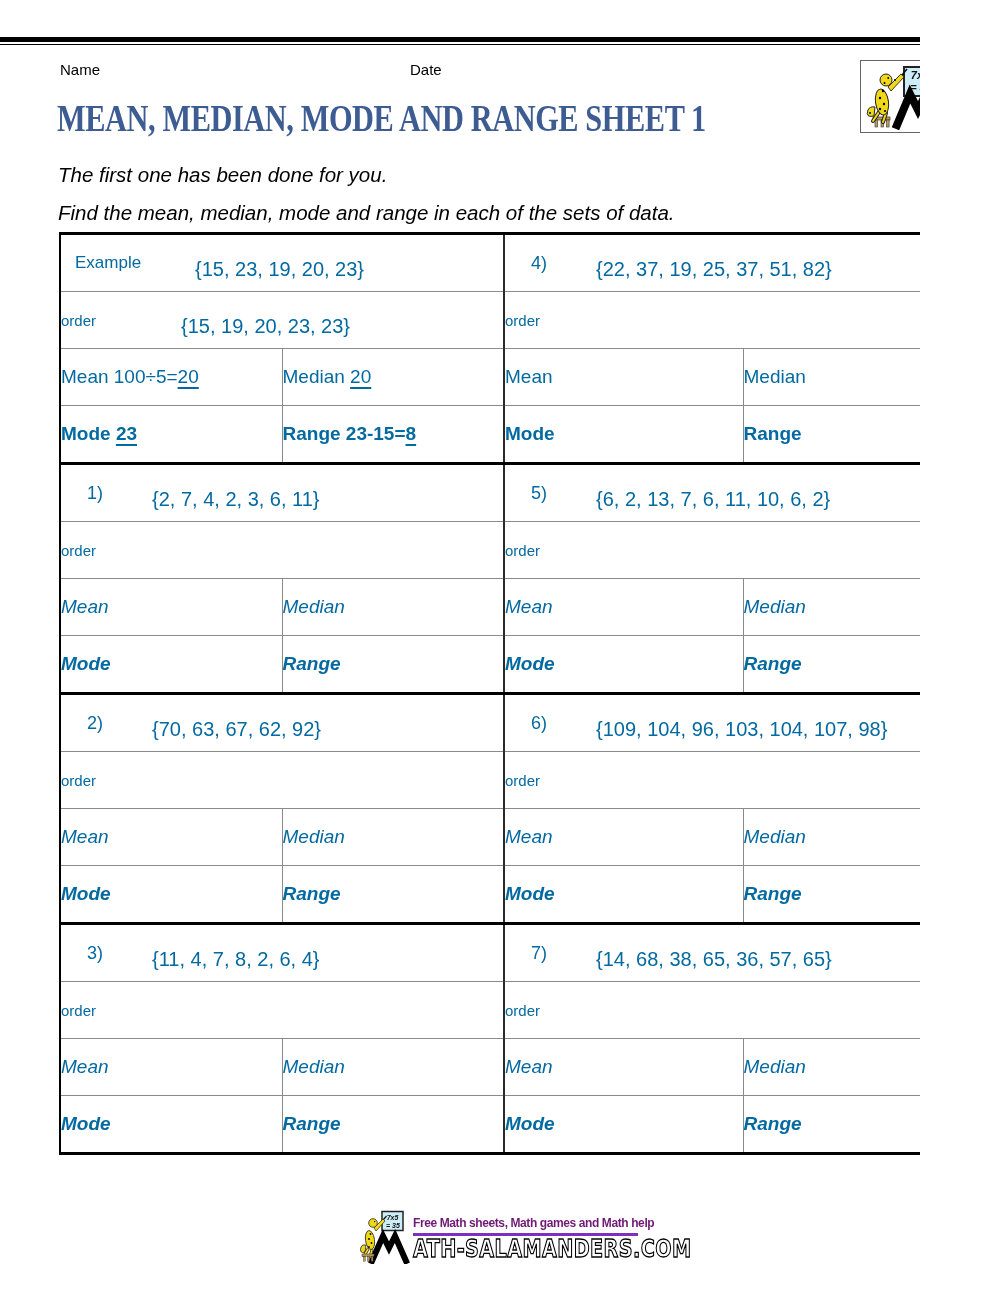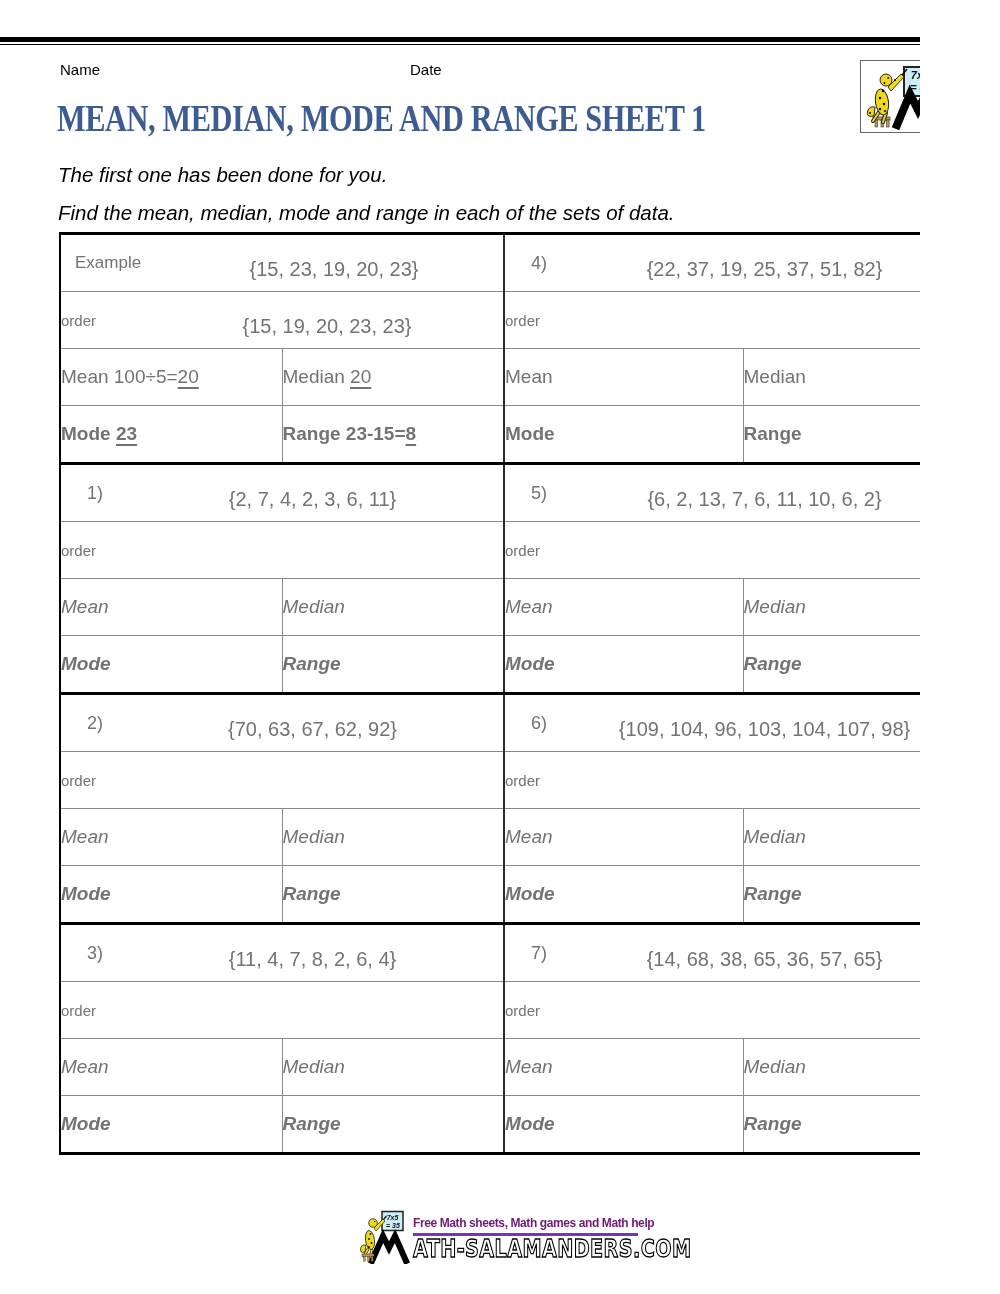--- a/index.html
+++ b/index.html
@@ -32,29 +32,29 @@
     transform:scaleX(0.82);transform-origin:left center;
   }
   
   .instructions{position:absolute;left:58px;top:156px;font-style:italic;
     font-size:20.5px;line-height:38px;color:#000;}
   
   .table-wrap{position:absolute;left:59px;top:232px;width:904px;}
   table.ws{border-collapse:collapse;table-layout:fixed;width:904px;
     border:2px solid #000;border-top:3px solid #000;border-bottom:3px solid #000;}
   table.ws td{border:1px solid var(--grid-gray,#8a8a8a);height:56px;padding:0;
-    font-size:19px;color:#737373;vertical-align:middle;}
+    font-size:19px;color:#0369a1;vertical-align:middle;}
   table.ws tr.r-end td{border-bottom:3px solid #000;font-weight:bold;}
   table.ws td.mid{border-left:2px solid #2a2a2a;}
   .cf{display:flex;align-items:center;height:56px;width:100%;}
   .q-label{flex:0 0 65px;padding-left:26px;font-size:18px;white-space:nowrap;}
   .example-label{flex:0 0 120px;padding-left:14px;font-size:17px;}
   .order-label{flex:0 0 65px;font-size:15px;white-space:nowrap;}
   .order-label.wide{flex:0 0 120px;}
-  .set-text{flex:1;text-align:center;font-size:20px;padding-right:30px;white-space:nowrap;margin-top:12px;}
+  .set-text{flex:1;font-size:20px;padding-right:30px;white-space:nowrap;margin-top:12px;}
   .stat{padding-left:12px;}
   .ital .stat-txt{font-style:italic;}
   .ans{text-decoration:underline;text-underline-offset:4px;text-decoration-thickness:1.5px;}
   
   .footer{position:absolute;left:357px;top:1210px;display:flex;align-items:flex-start;}
   .footer-logo{width:58px;height:54px;flex:0 0 58px;}
   .footer-col{margin-left:-2px;padding-top:6px;}
   .tagline{font-size:12px;font-weight:bold;letter-spacing:-0.4px;color:#701a75;white-space:nowrap;}
   .purple-rule{width:225px;height:3px;background:var(--footer-purple,#7d2fc0);margin:3px 0 0 0;}
   .wordmark{

